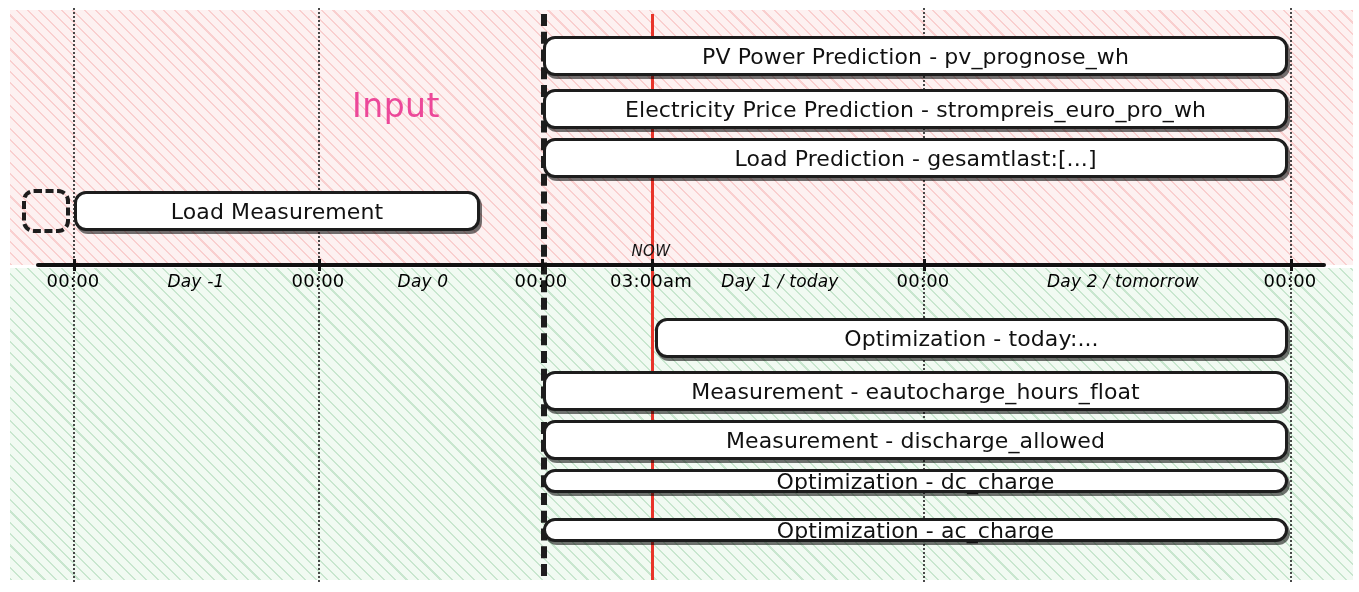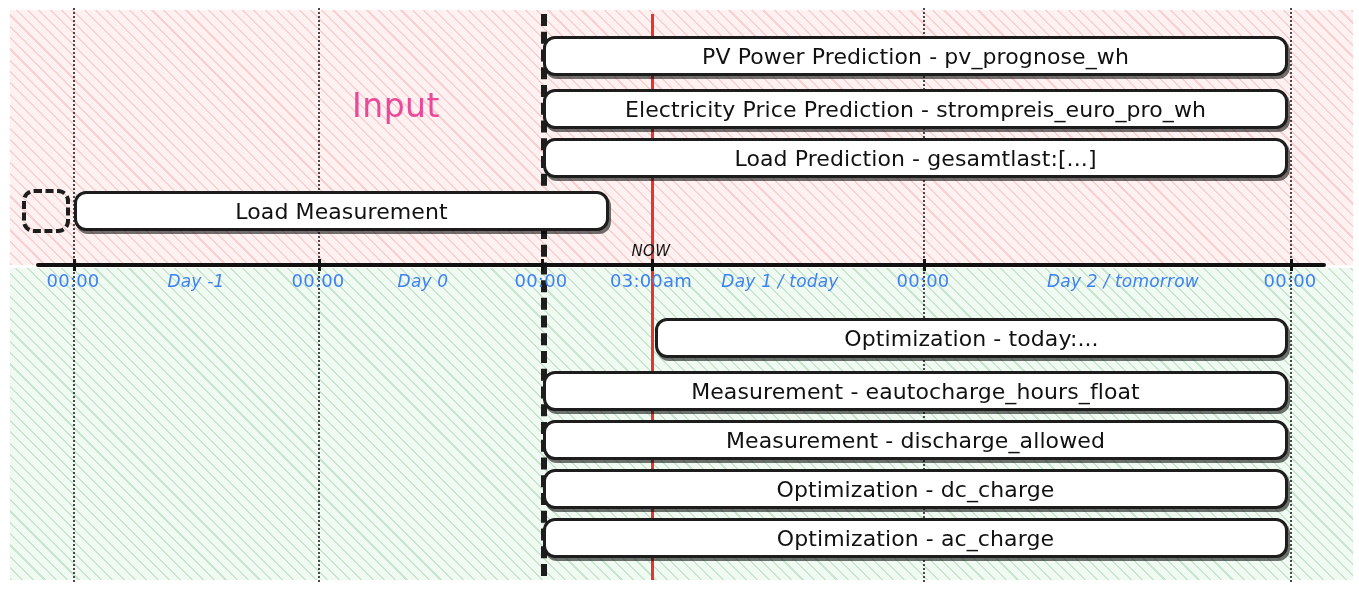--- a/index.html
+++ b/index.html
@@ -49,21 +49,21 @@
     position:absolute;left:36px;top:263px;width:1290px;height:4px;
     background:#111;border-radius:2px;
   }
   .axis-tick{
     position:absolute;width:3px;height:12px;background:#111;top:259px;
   }
 
   .tlabel{
     position:absolute;
     font-family:"DejaVu Sans", sans-serif;
-    font-size:17px;color:#3b82f6;white-space:nowrap;
+    font-size:17px;color:#000000;white-space:nowrap;
     letter-spacing:.2px;
   }
   .tlabel.time{font-size:18px;}
   .tlabel.day{font-size:17px;font-style:italic;}
   .nowlabel{
     position:absolute;font-size:15px;font-style:italic;color:#161616;
     font-weight:400;white-space:nowrap;letter-spacing:.4px;
   }
 
   
@@ -146,35 +146,35 @@
   <div id="input-bars">
       <div class="bar" style="left: 543px; top: 36px; width: 745px; height: 40px;">
         <span>PV Power Prediction - pv_prognose_wh</span>
       </div>
       <div class="bar" style="left: 543px; top: 89px; width: 745px; height: 40px;">
         <span>Electricity Price Prediction - strompreis_euro_pro_wh</span>
       </div>
       <div class="bar" style="left: 543px; top: 138px; width: 745px; height: 40px;">
         <span>Load Prediction - gesamtlast:[...]</span>
       </div>
-      <div class="bar" style="left: 74px; top: 191px; width: 535px; height: 40px;">
+      <div class="bar" style="left: 74px; top: 191px; width: 406px; height: 40px;">
         <span>Load Measurement</span>
       </div>
     </div>
   <div id="output-bars">
       <div class="bar" style="left: 655px; top: 318px; width: 633px; height: 40px;">
         <span>Optimization - today:...</span>
       </div>
       <div class="bar" style="left: 543px; top: 371px; width: 745px; height: 40px;">
         <span>Measurement - eautocharge_hours_float</span>
       </div>
       <div class="bar" style="left: 543px; top: 420px; width: 745px; height: 40px;">
         <span>Measurement - discharge_allowed</span>
       </div>
-      <div class="bar" style="left: 543px; top: 469px; width: 745px; height: 40px;">
+      <div class="bar" style="left: 543px; top: 469px; width: 745px; height: 24px;">
         <span>Optimization - dc_charge</span>
       </div>
-      <div class="bar" style="left: 543px; top: 518px; width: 745px; height: 40px; justify-content: center;">
+      <div class="bar" style="left: 543px; top: 518px; width: 745px; height: 24px; justify-content: center;">
         <span>Optimization - ac_charge</span>
       </div>
     </div>
 
 </div>
 
 </body></html>

